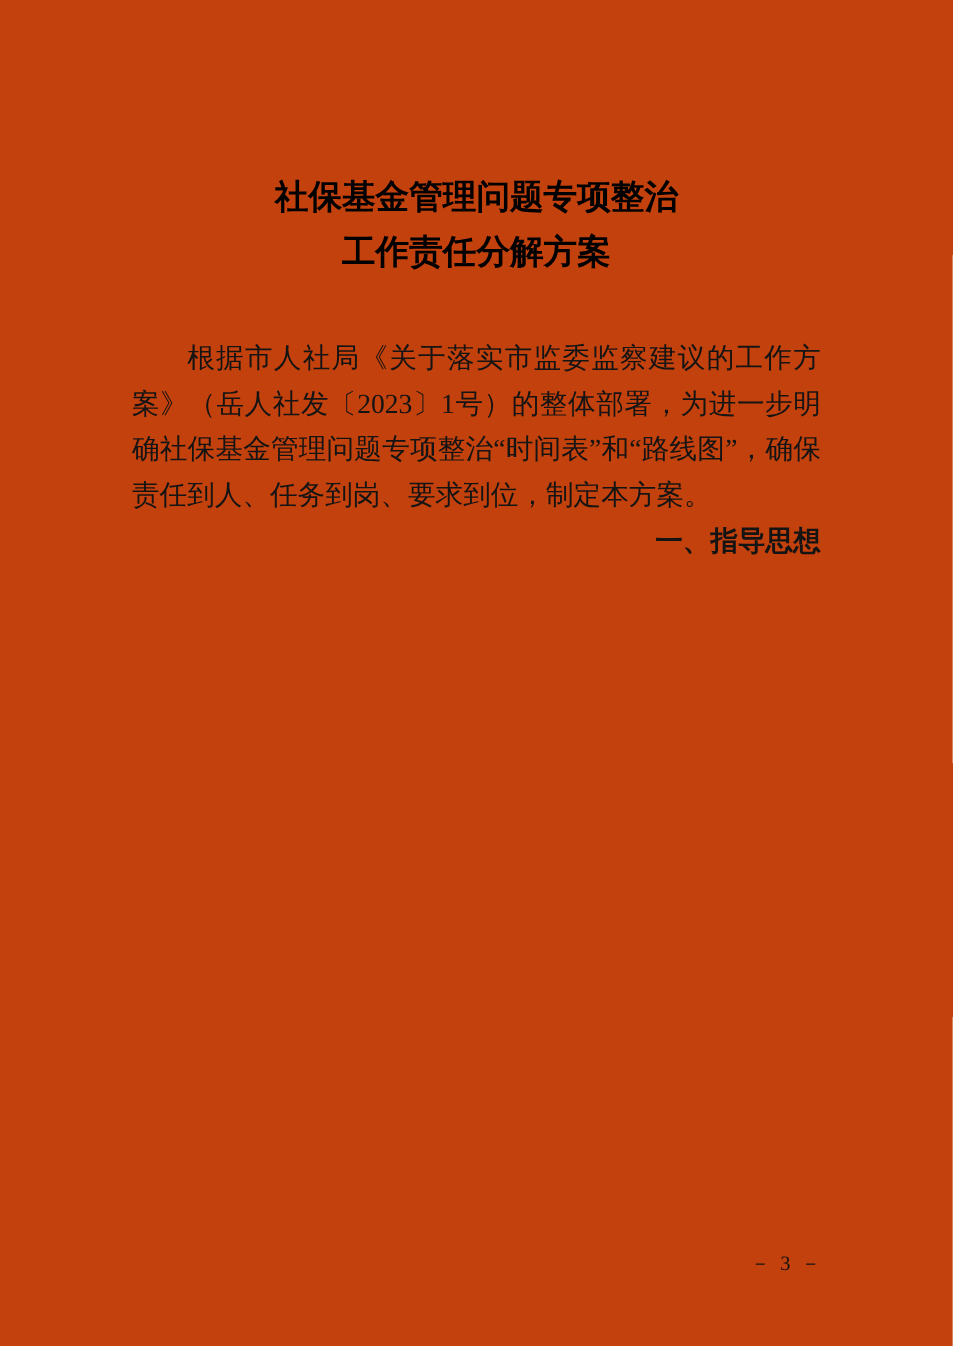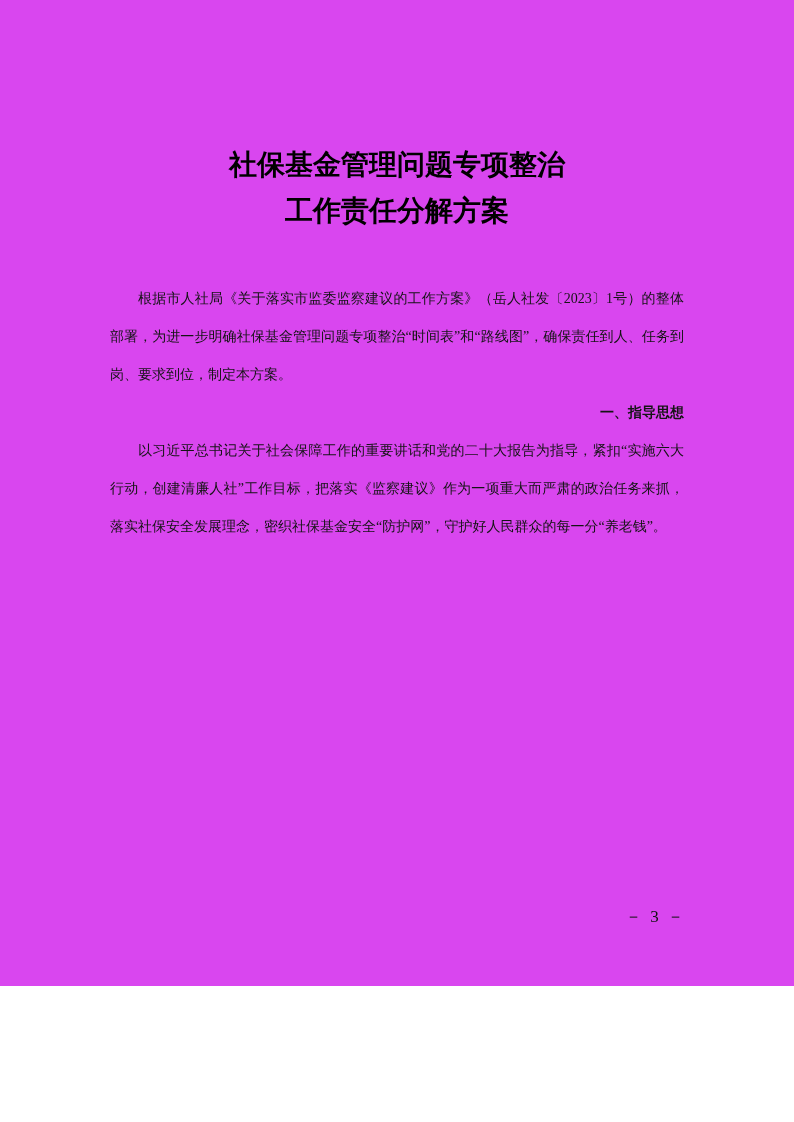--- a/index.html
+++ b/index.html
@@ -3,42 +3,42 @@
 <meta charset="utf-8">
 <style>
   html, body {
     margin: 0;
     padding: 0;
     background: #ffffff;
   }
   .page {
     position: relative;
     width: 794px;
-    height: 986px;
-    background: #d946ef;
+    height: 1122px;
+    background: #c2410c;
     box-sizing: border-box;
     padding: 142px 110px 0 110px;
     font-family: "Liberation Serif", "DejaVu Serif", serif;
     color: #141414;
     overflow: hidden;
   }
   .title {
     margin: 0 0 46px 0;
     text-align: center;
     font-size: 28px;
     font-weight: bold;
     line-height: 46px;
     color: #000000;
   }
   .title-line {
     display: block;
   }
   .para, .heading {
     margin: 0;
-    font-size: 14px;
+    font-size: 23px;
     line-height: 38px;
     text-align: justify;
     text-indent: 2em;
     word-break: break-all;
   }
   .heading {
     font-weight: bold;
     text-align: right;
   }
   .page-number {
@@ -57,19 +57,18 @@
 
   <h1 class="title">
     <span class="title-line">社保基金管理问题专项整治</span>
     <span class="title-line">工作责任分解方案</span>
   </h1>
 
   <p class="para">根据市人社局《关于落实市监委监察建议的工作方案》（岳人社发〔2023〕1号）的整体部署，为进一步明确社保基金管理问题专项整治“时间表”和“路线图”，确保责任到人、任务到岗、要求到位，制定本方案。</p>
 
   <p class="heading">一、指导思想</p>
 
-  <p class="para">以习近平总书记关于社会保障工作的重要讲话和党的二十大报告为指导，紧扣“实施六大行动，创建清廉人社”工作目标，把落实《监察建议》作为一项重大而严肃的政治任务来抓，落实社保安全发展理念，密织社保基金安全“防护网”，守护好人民群众的每一分“养老钱”。</p>
 
 
 
   <div class="page-number">－ 3 －</div>
 
 </div>
 
 </body></html>

